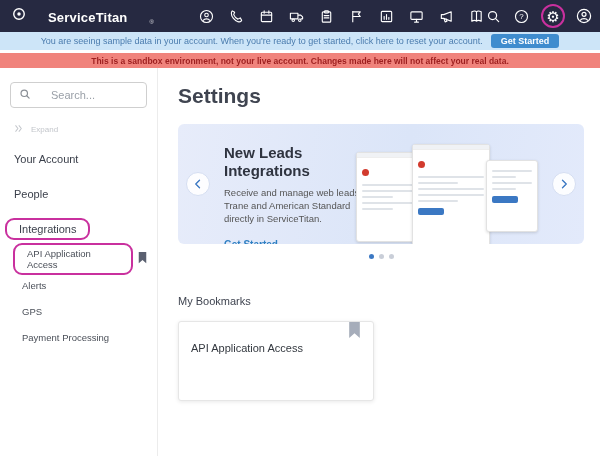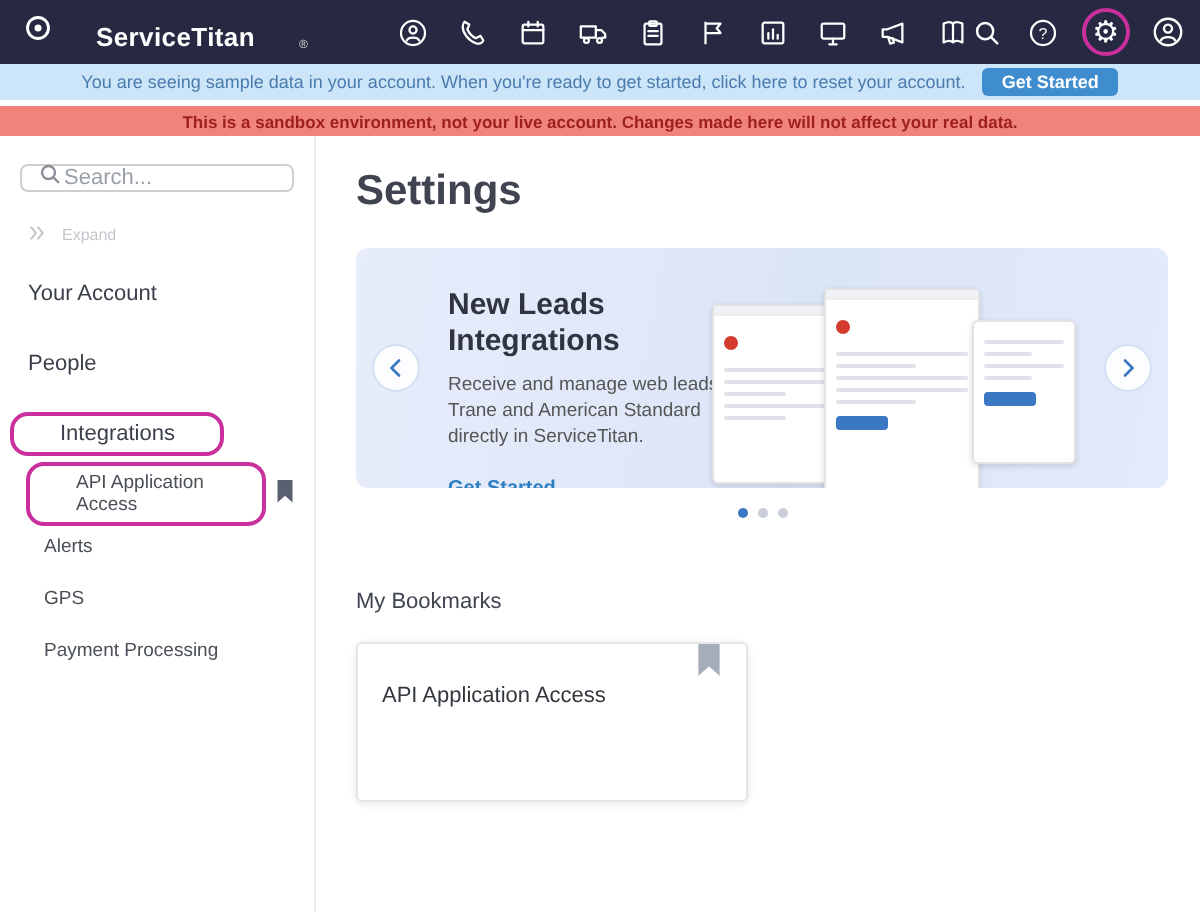--- a/index.html
+++ b/index.html
@@ -40,34 +40,34 @@
   .banner-sandbox{height:15px;margin-top:3px;background:var(--banner-sandbox-bg);
     color:var(--banner-sandbox-text);font-size:8.5px;font-weight:bold;
     display:flex;align-items:center;justify-content:center}
 
   
   .content{display:flex;height:388px;overflow:hidden}
   .sidebar{width:158px;flex:0 0 158px;border-right:1px solid #ececec;background:#fff;overflow:hidden}
   .main{flex:1;position:relative;padding:16px 16px 0 20px;overflow:hidden}
 
   
-  .searchbox{margin:14px 10px 0 10px;height:14px;border:1px solid #cfcfcf;border-radius:4px;
-    display:flex;align-items:center;gap:1px;padding:0 8px;background:#fff}
+  .searchbox{margin:14px 10px 0 10px;height:26px;border:1px solid #cfcfcf;border-radius:4px;
+    display:flex;align-items:center;gap:20px;padding:0 8px;background:#fff}
   .searchbox input{border:none;outline:none;width:90px;font-size:11px;color:#444;
     font-family:inherit;background:transparent}
   .searchbox input::placeholder{color:#9aa0a8}
   .expand-row{margin:16px 0 6px 14px;display:flex;align-items:center;gap:8px;
     font-size:8px;color:#c3c6cb;cursor:pointer}
   .nav-item{height:35px;display:flex;align-items:center;padding:0 14px;
     font-size:11px;color:#3a3f4a;cursor:pointer}
   .nav-item.active{background:#f3f3f4}
   .sub-item{height:26px;display:flex;align-items:center;padding:0 10px 0 22px;
     font-size:9.5px;color:#4a4f58;cursor:pointer}
   .annotate-box{border:2px solid var(--annotation);border-radius:9px;
-    padding:3px 23px;margin-left:-9px;display:inline-flex;align-items:center;gap:4px}
+    padding:3px 12px;margin-left:-9px;display:inline-flex;align-items:center;gap:4px}
   .sub-item .bm{margin-left:5px}
 
   
   .page-title{font-size:21px;font-weight:600;color:#3f4450}
   .promo-card{margin-top:16px;height:120px;border-radius:6px;position:relative;overflow:hidden;
     background:linear-gradient(100deg,#e7ecfa 0%,#dbe5f8 55%,#e3eafb 100%)}
   .chev{position:absolute;top:50%;transform:translateY(-50%);width:24px;height:24px;
     border-radius:50%;background:rgba(255,255,255,.9);border:1px solid #d5def2;
     display:flex;align-items:center;justify-content:center;cursor:pointer;padding:0}
   .chev.left{left:8px}.chev.right{right:8px}

